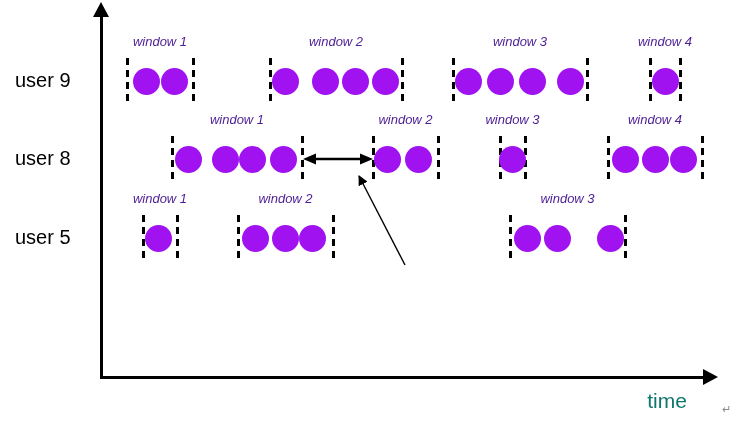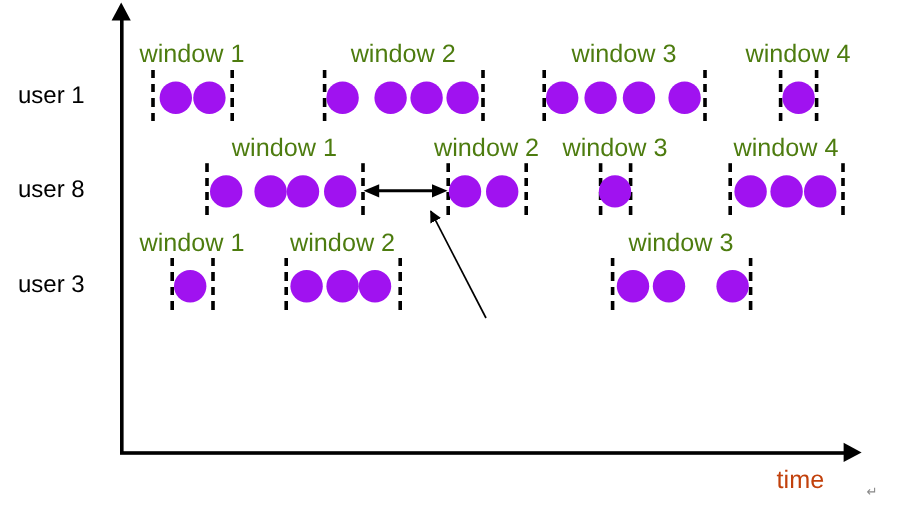--- a/index.html
+++ b/index.html
@@ -12,45 +12,45 @@
   .axis-y { position:absolute; left:100px; top:14px; width:3px; height:364px; background:var(--line); }
   .axis-y-head { position:absolute; left:93px; top:2px; width:0; height:0;
     border-left:8.5px solid transparent; border-right:8.5px solid transparent;
     border-bottom:15px solid var(--line); }
   .axis-x { position:absolute; left:100px; top:376px; width:605px; height:3px; background:var(--line); }
   .axis-x-head { position:absolute; left:703px; top:369px; width:0; height:0;
     border-top:8.5px solid transparent; border-bottom:8.5px solid transparent;
     border-left:15px solid var(--line); }
   
   .user-label { position:absolute; left:15px; font-size:20px; color:#000; white-space:nowrap; }
-  .window-label { position:absolute; transform:translateX(-50%); font-size:21px; color:#4d7c0f; white-space:nowrap; }
+  .window-label { position:absolute; transform:translateX(-50%); font-size:13px; color:#4c1d95; white-space:nowrap;font-style:italic; }
   .window-dash { position:absolute; width:3px; height:46px;
     background:repeating-linear-gradient(to bottom, var(--line) 0 7px, transparent 7px 12px); }
   .dot { position:absolute; width:27px; height:27px; border-radius:50%; background:var(--dot); }
   
   .gap-arrow-svg { position:absolute; left:299px; top:149px; }
   .pointer-svg { position:absolute; left:345px; top:165px; }
   .session-gap-label { position:absolute; left:414px; top:285px; transform:translateX(-50%);
     font-size:19px; color:#000; white-space:nowrap; }
   .time-label { position:absolute; left:667px; top:389px; transform:translateX(-50%);
-    font-size:21px; color:#c2410c; }
+    font-size:21px; color:#0f766e; }
   .return-mark { position:absolute; left:722px; top:403px; font-size:11px; color:#8a8a8a; }
 </style>
 </head>
 <body>
 
 <div class="canvas" style="--dot: #A012F0; --line: #000000;">
 
   <div class="axis-y"></div>
   <div class="axis-y-head"></div>
   <div class="axis-x"></div>
   <div class="axis-x-head"></div>
 
   <div id="rows">
-      <div class="user-label" style="top: 69px;">user 1</div>
+      <div class="user-label" style="top: 69px;">user 9</div>
       <div class="window-label" style="left: 160px; top: 34px;">window 1</div>
       <div class="window-dash" style="left: 126px; top: 58px;"></div>
       <div class="window-dash" style="left: 192px; top: 58px;"></div>
       <div class="dot" style="left: 133px; top: 68px;"></div>
       <div class="dot" style="left: 161px; top: 68px;"></div>
       <div class="window-label" style="left: 336px; top: 34px;">window 2</div>
       <div class="window-dash" style="left: 269px; top: 58px;"></div>
       <div class="window-dash" style="left: 401px; top: 58px;"></div>
       <div class="dot" style="left: 272px; top: 68px;"></div>
       <div class="dot" style="left: 312px; top: 68px;"></div>
@@ -83,21 +83,21 @@
       <div class="window-label" style="left: 512.5px; top: 112px;">window 3</div>
       <div class="window-dash" style="left: 499px; top: 136px;"></div>
       <div class="window-dash" style="left: 524px; top: 136px;"></div>
       <div class="dot" style="left: 499px; top: 146px;"></div>
       <div class="window-label" style="left: 655px; top: 112px;">window 4</div>
       <div class="window-dash" style="left: 607px; top: 136px;"></div>
       <div class="window-dash" style="left: 701px; top: 136px;"></div>
       <div class="dot" style="left: 612px; top: 146px;"></div>
       <div class="dot" style="left: 642px; top: 146px;"></div>
       <div class="dot" style="left: 670px; top: 146px;"></div>
-      <div class="user-label" style="top: 226px;">user 3</div>
+      <div class="user-label" style="top: 226px;">user 5</div>
       <div class="window-label" style="left: 160px; top: 191px;">window 1</div>
       <div class="window-dash" style="left: 142px; top: 215px;"></div>
       <div class="window-dash" style="left: 176px; top: 215px;"></div>
       <div class="dot" style="left: 145px; top: 225px;"></div>
       <div class="window-label" style="left: 285.5px; top: 191px;">window 2</div>
       <div class="window-dash" style="left: 237px; top: 215px;"></div>
       <div class="window-dash" style="left: 332px; top: 215px;"></div>
       <div class="dot" style="left: 242px; top: 225px;"></div>
       <div class="dot" style="left: 272px; top: 225px;"></div>
       <div class="dot" style="left: 299px; top: 225px;"></div>

